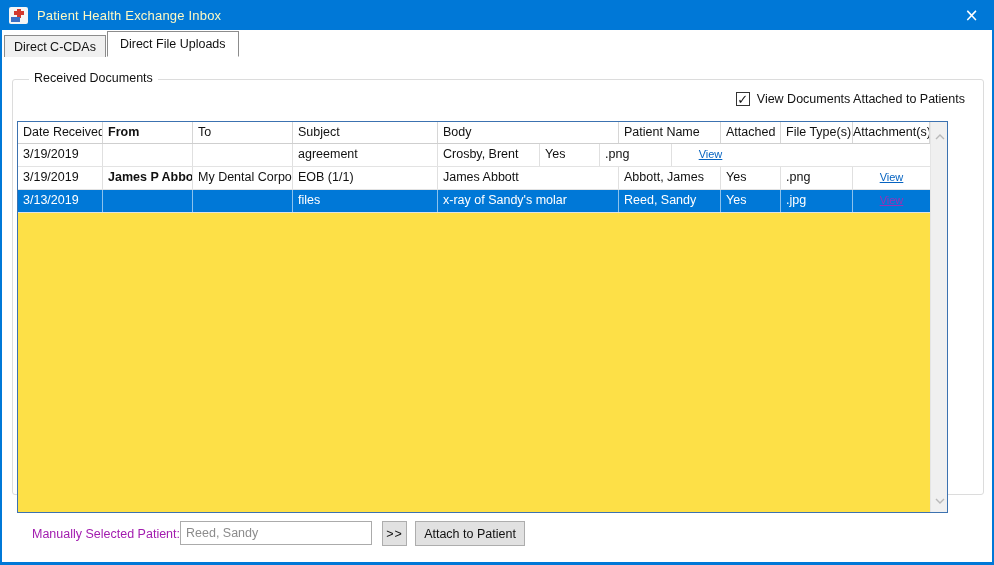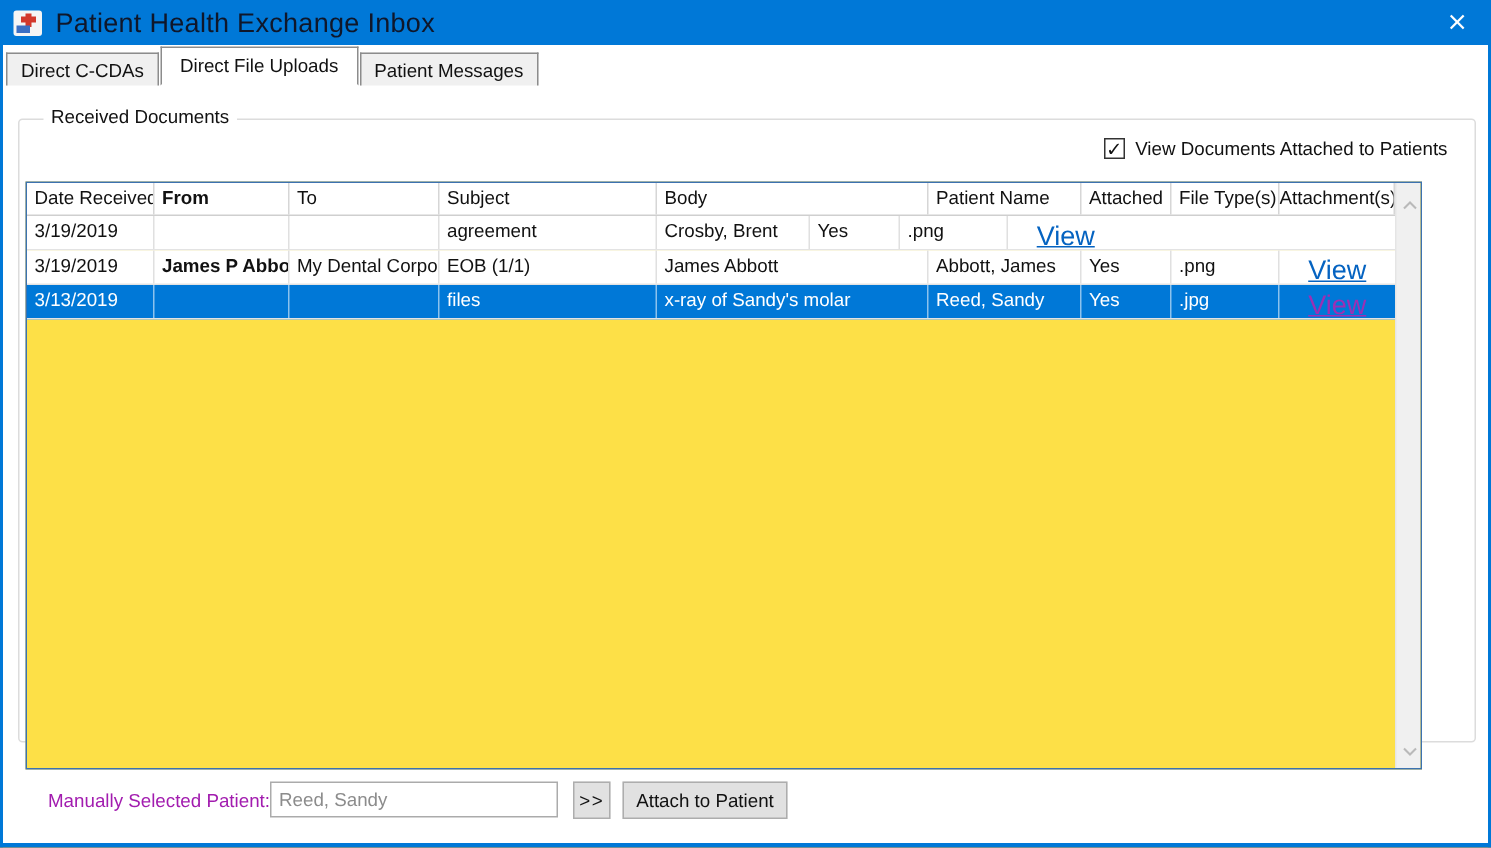--- a/index.html
+++ b/index.html
@@ -20,21 +20,21 @@
     border-right:2px solid var(--titlebar);
     border-bottom:3px solid var(--titlebar);
   }
   
   .titlebar{position:absolute;left:-2px;top:0;width:994px;height:30px;background:var(--titlebar);
     display:flex;align-items:center;padding-left:9px;}
   .app-icon{position:relative;width:19px;height:17px;background:#f5f5f5;border-radius:2px;flex:0 0 auto;}
   .app-icon .cross-v{position:absolute;left:8px;top:2px;width:4px;height:9px;background:#d3382c;}
   .app-icon .cross-h{position:absolute;left:5px;top:4px;width:10px;height:4px;background:#d3382c;}
   .app-icon .env{position:absolute;left:2px;bottom:2px;width:9px;height:5px;background:#3b6fc4;}
-  .titlebar .title{color:#0f172a;font-size:18px;margin-left:9px;letter-spacing:.2px;}
+  .titlebar .title{color:#fef9c3;font-size:13px;margin-left:9px;letter-spacing:.2px;}
   .close-btn{position:absolute;right:0;top:0;width:45px;height:30px;display:flex;align-items:center;justify-content:center;
     color:#fff;font-size:17px;cursor:default;font-family:"DejaVu Sans",sans-serif;}
   
   .tabstrip{position:absolute;left:0;top:30px;width:990px;height:27px;display:flex;align-items:flex-end;padding-left:2px;}
   .tab{height:22px;background:#F0F0F0;border:1px solid #8C8C8C;border-bottom:none;
     display:flex;align-items:center;padding:0 9px;font-size:12.5px;color:#111;margin-right:1px;position:relative;}
   .tab.active{height:26px;background:#fff;z-index:2;padding:0 12px;border-bottom:1px solid #fff;}
   
   .groupbox{position:absolute;left:10px;top:79px;width:972px;height:416px;border:1px solid #DCDCDC;border-radius:3px;}
   .group-label{position:absolute;left:16px;top:-9px;background:#fff;padding:0 5px;font-size:12.5px;color:#111;}
@@ -50,21 +50,21 @@
   .grid{position:absolute;left:0;top:0;right:17px;}
   .trow{display:flex;height:23px;background:#fff;border-bottom:1px solid #E3E3E3;}
   .thead{height:22px;border-bottom:1px solid #CFCFCF;}
   .cell{height:100%;padding:3px 0 0 5px;font-size:12.5px;color:#111;white-space:nowrap;overflow:hidden;
     border-right:1px solid #E0E0E0;flex:0 0 auto;}
   .thead .cell{border-right:1px solid #D6D6D6;}
   .c0{width:85px;}.c1{width:90px;font-weight:bold;}.c2{width:100px;}.c3{width:145px;}.c4{width:181px;}
   .c5{width:102px;}.c6{width:60px;}.c7{width:72px;}.c8{width:77px;border-right:none;text-align:center;padding-left:0;}
   .trow.selected{background:var(--selection);}
   .trow.selected .cell{color:#fff;border-right-color:rgba(255,255,255,.55);}
-  a.viewlink{color:var(--link);text-decoration:underline;font-size:18px;}
+  a.viewlink{color:var(--link);text-decoration:underline;font-size:11px;}
   .trow.selected a.viewlink{color:var(--link-selected);}
   
   .vscroll{position:absolute;top:0;right:0;width:17px;height:100%;background:#F0F0F0;border-left:1px solid #E5E5E5;}
   .scroll-arrow{position:absolute;left:0;width:17px;height:17px;display:flex;align-items:center;justify-content:center;}
   .scroll-arrow.up{top:6px;}
   .scroll-arrow.down{bottom:3px;}
   
   .footer-label{position:absolute;left:30px;top:527px;font-size:12.5px;color:#a21caf;}
   .patient-input{position:absolute;left:178px;top:521px;width:192px;height:24px;border:1px solid #ABABAB;
     background:#fff;font-size:12.5px;color:#8C8C8C;padding:0 5px;font-family:inherit;outline:none;}
@@ -84,21 +84,20 @@
         <span class="cross-v"></span>
         <span class="env"></span>
     </span>
     <span class="title">Patient Health Exchange Inbox</span>
     <span class="close-btn">×</span>
   </div>
 
   <div class="tabstrip">
     <div class="tab">Direct C-CDAs</div>
     <div class="tab active">Direct File Uploads</div>
-    <div class="tab">Patient Messages</div>
   </div>
 
   <div class="groupbox">
     <span class="group-label">Received Documents</span>
 
     <div class="cb-row">
       <span class="checkbox checked">✓</span>
       <span class="cb-label">View Documents Attached to Patients</span>
     </div>
 

